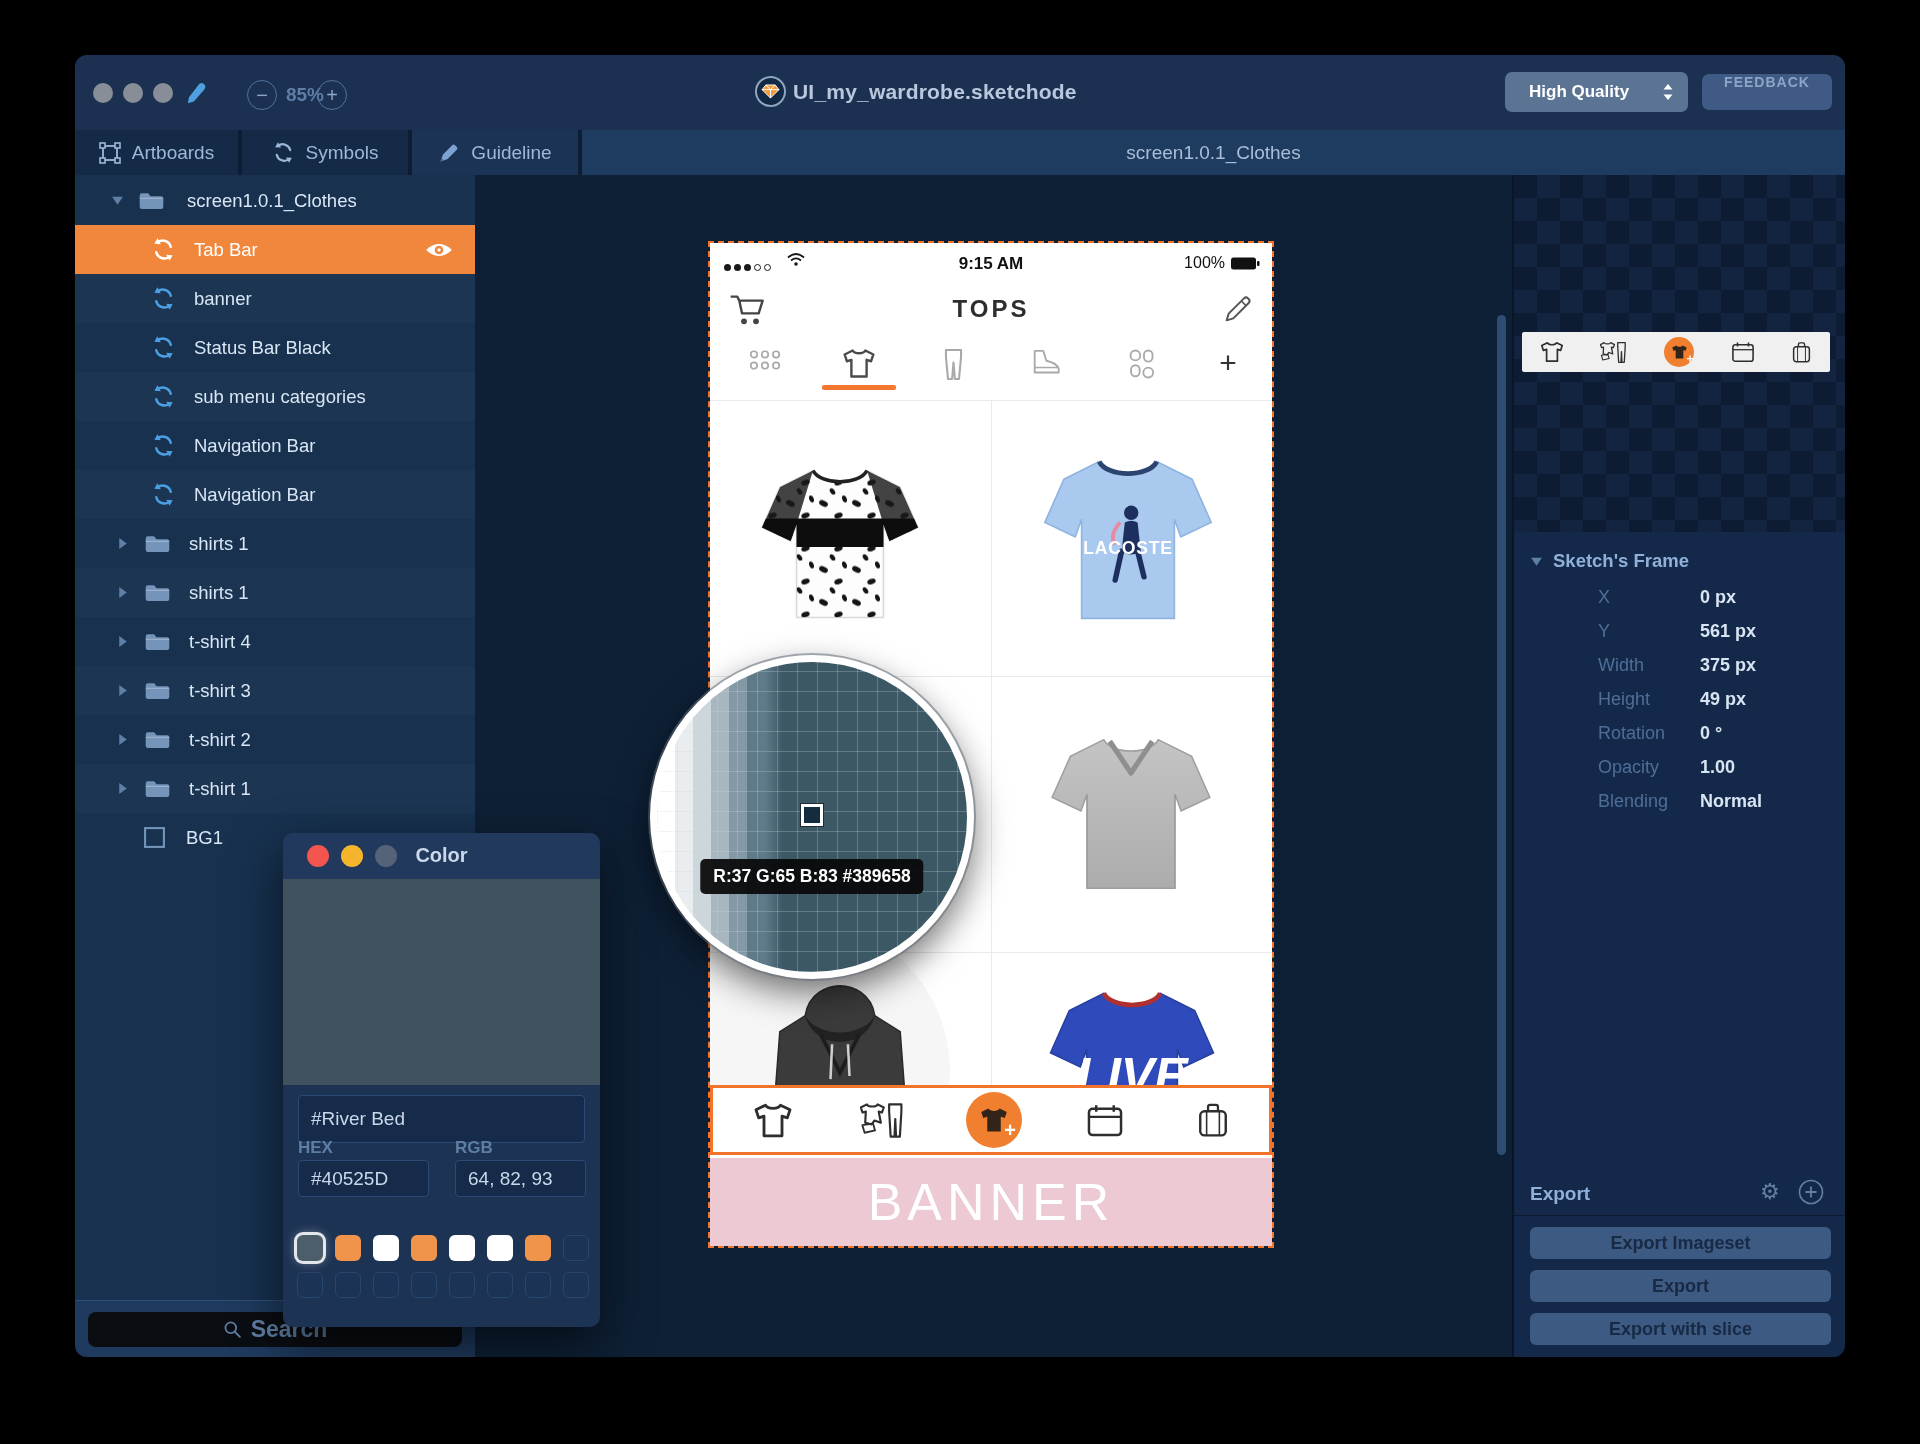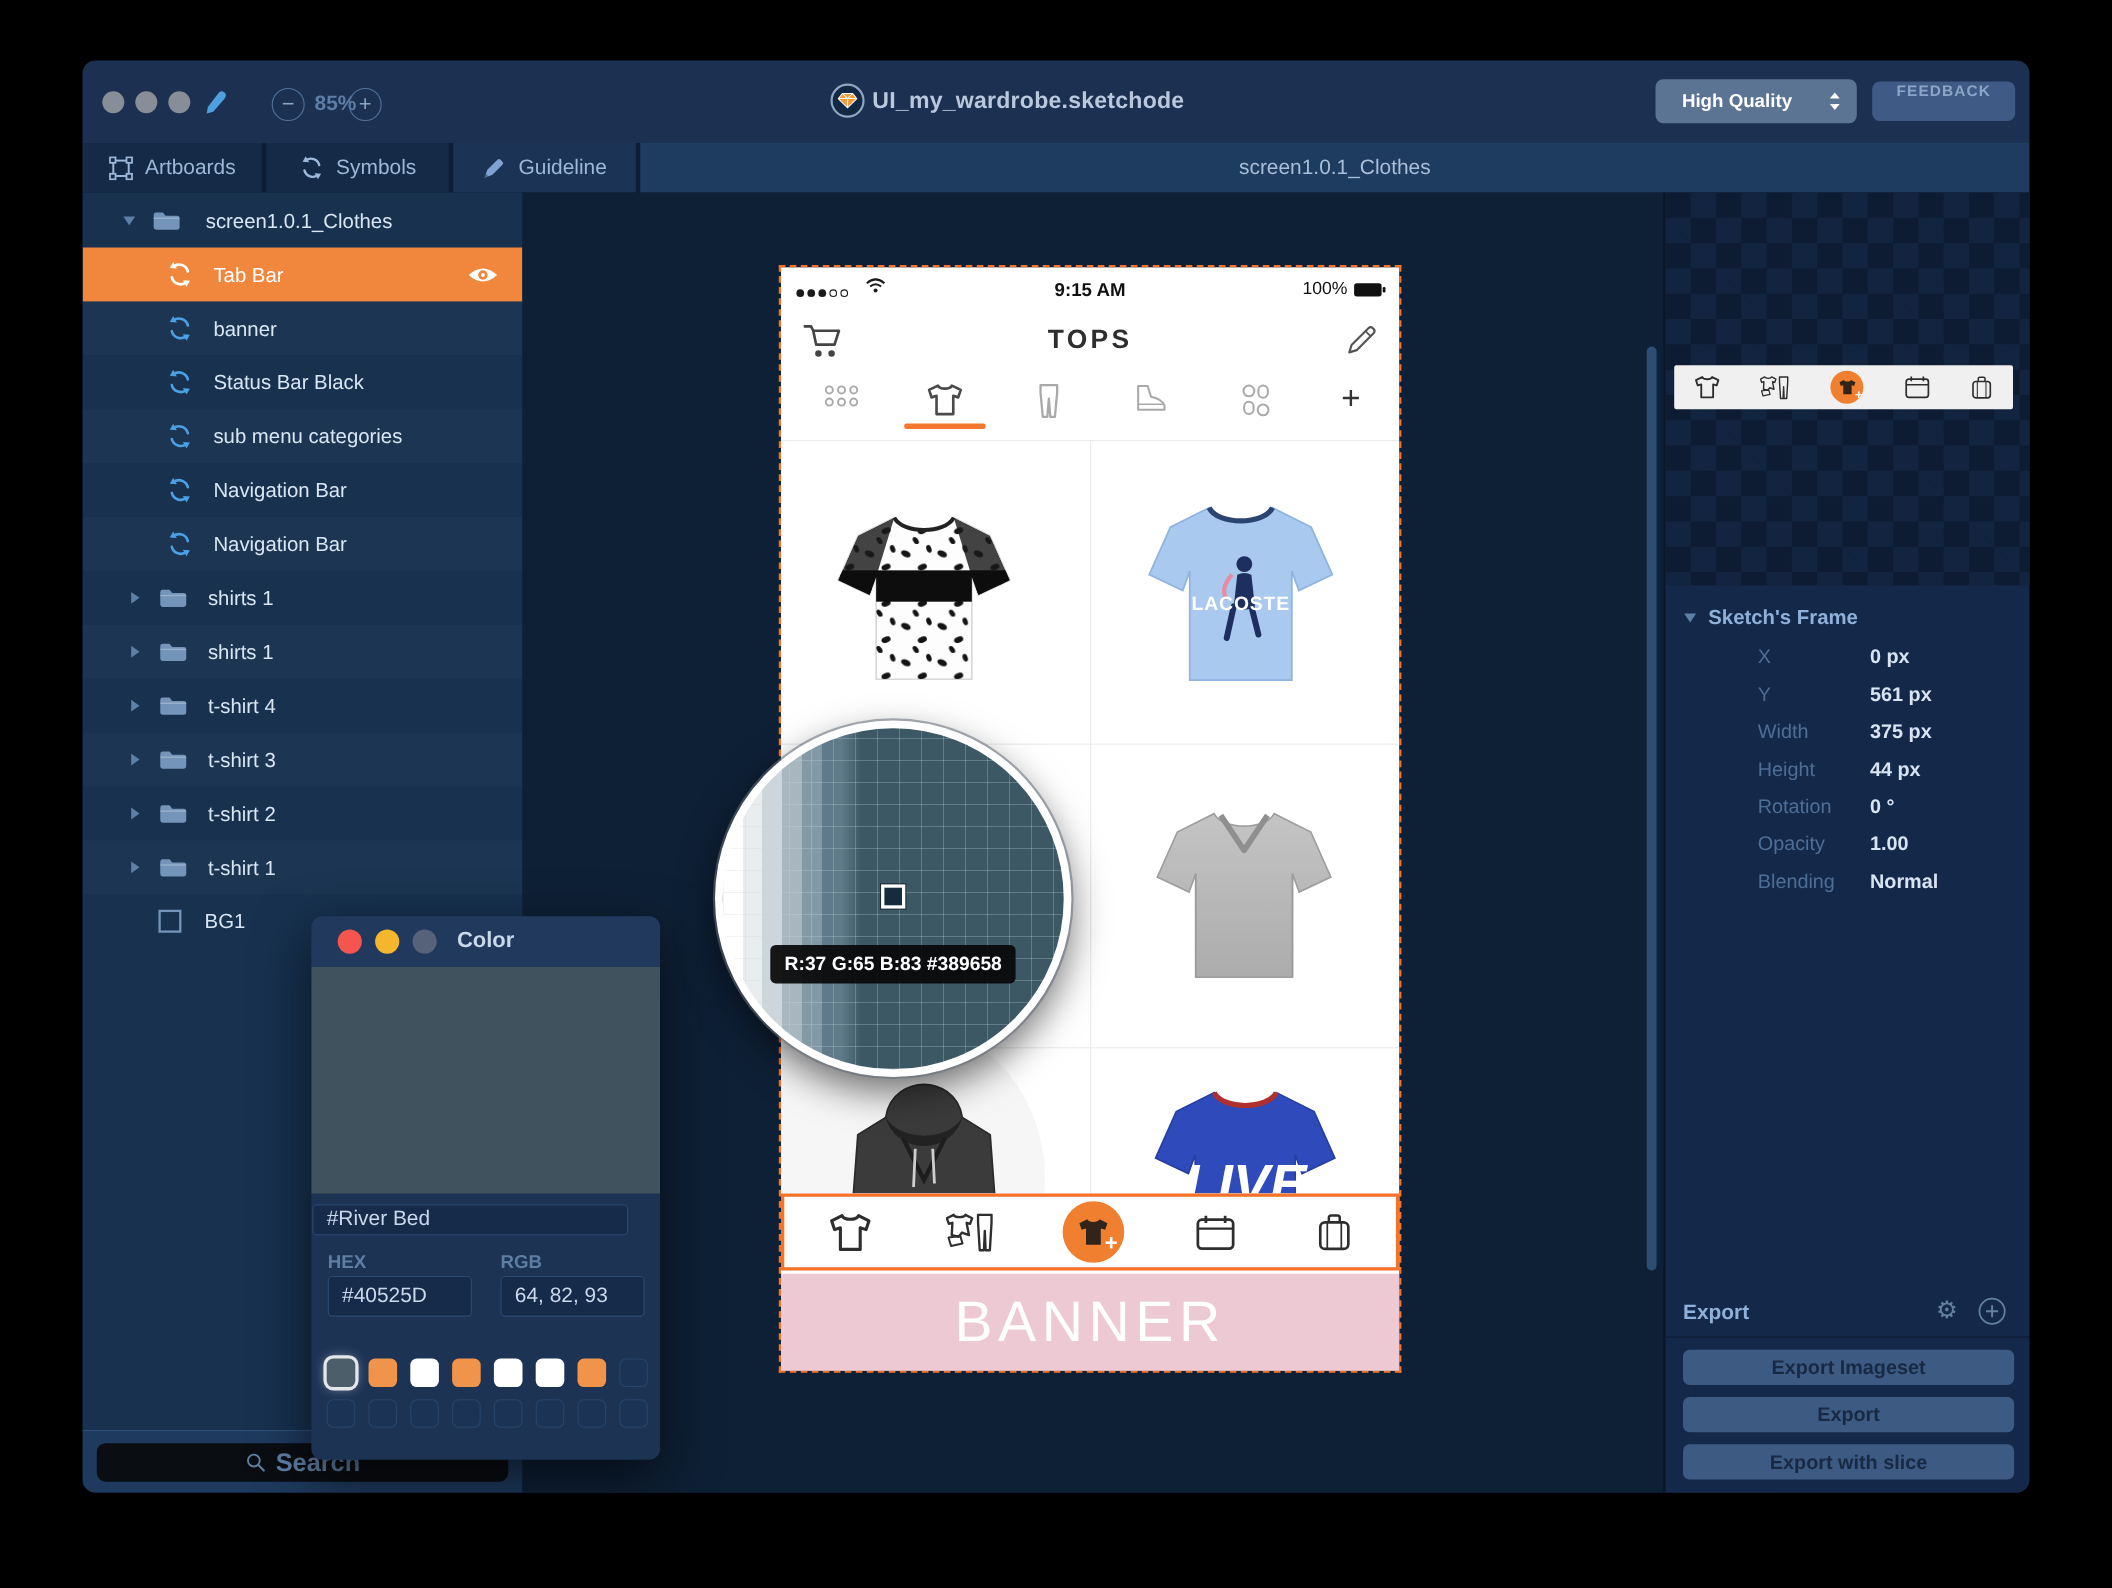--- a/index.html
+++ b/index.html
@@ -612,21 +612,21 @@
     <div class="prow" style="top:446px">
       <span class="plabel">Y</span>
       <span class="pvalue">561 px</span>
     </div>
     <div class="prow" style="top:480px">
       <span class="plabel">Width</span>
       <span class="pvalue">375 px</span>
     </div>
     <div class="prow" style="top:514px">
       <span class="plabel">Height</span>
-      <span class="pvalue">44 px</span>
+      <span class="pvalue">49 px</span>
     </div>
     <div class="prow" style="top:548px">
       <span class="plabel">Rotation</span>
       <span class="pvalue">0 °</span>
     </div>
     <div class="prow" style="top:582px">
       <span class="plabel">Opacity</span>
       <span class="pvalue">1.00</span>
     </div>
     <div class="prow" style="top:616px">
@@ -652,21 +652,21 @@
   </div>
 
   <div class="colorwin">
     <div class="cw-title">
       <div class="cw-light" style="left:24px;background:#F4564F"></div>
       <div class="cw-light" style="left:58px;background:#F5B52D"></div>
       <div class="cw-light" style="left:92px;background:#56627A"></div>
       <div class="cw-name">Color</div>
     </div>
     <div class="cw-preview"></div>
-    <div class="cw-field" style="left:1px;top:262px;width:287px;height:28px">
+    <div class="cw-field" style="left:15px;top:262px;width:287px;height:48px">
           <span>#River Bed</span>
         </div>
     <div class="cw-lbl" style="left:15px;top:305px">HEX</div>
     <div class="cw-lbl" style="left:172px;top:305px">RGB</div>
     <div class="cw-field" style="left:15px;top:327px;width:131px;height:37px">
           <span>#40525D</span>
         </div>
     <div class="cw-field" style="left:172px;top:327px;width:131px;height:37px">
           <span>64, 82, 93</span>
         </div>

